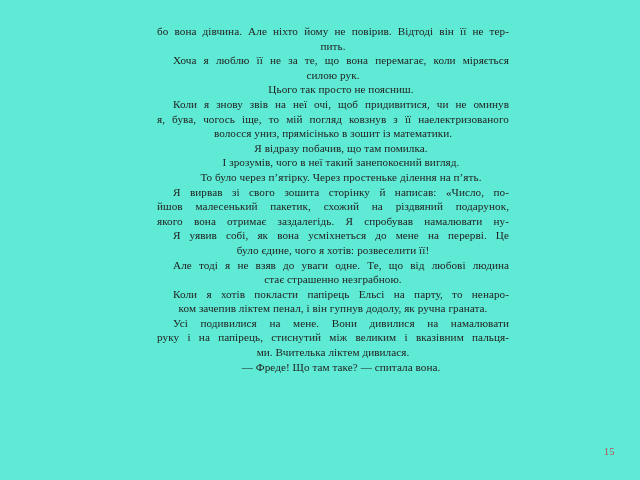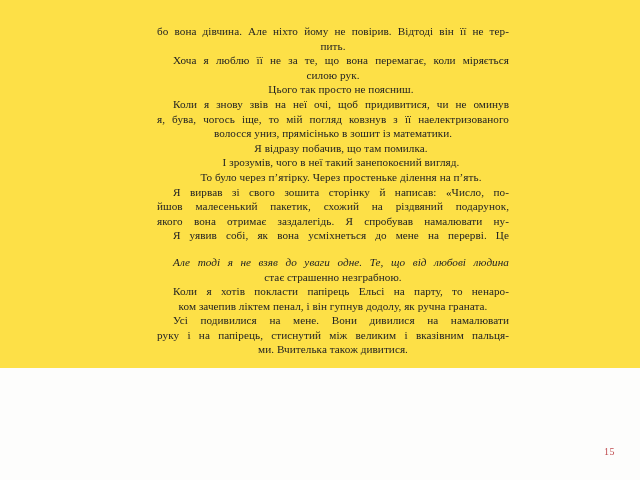--- a/index.html
+++ b/index.html
@@ -6,22 +6,22 @@
     margin: 0;
     padding: 0;
     width: 640px;
     height: 480px;
     background: #fdfdfc;
     overflow: hidden;
   }
   .page {
     position: relative;
     width: 640px;
-    height: 368px;
-    background: #fde047;
+    height: 480px;
+    background: #5eead4;
     font-family: "Liberation Serif", "DejaVu Serif", serif;
   }
   .text-block {
     position: absolute;
     left: 157px;
     top: 24px;
     width: 352px;
     color: #232323;
     font-size: 11.2px;
     line-height: 14.6px;
@@ -33,22 +33,20 @@
     white-space: normal;
   }
   .line.full {
     text-align: justify;
     text-align-last: justify;
   }
   .line.indent {
     text-indent: 16px;
   }
   .line.gap {
-    margin-top: 12px;
-    font-style: italic;
   }
   .page-number {
     position: absolute;
     left: 0;
     top: 446px;
     width: 615px;
     text-align: right;
     color: #bf4a4e;
     font-size: 10px;
     line-height: 12px;
@@ -68,22 +66,24 @@
       <div class="line full indent">Коли я знову звів на неї очі, щоб придивитися, чи не оминув</div>
       <div class="line full">я, бува, чогось іще, то мій погляд ковзнув з її наелектризованого</div>
       <div class="line">волосся униз, прямісінько в зошит із математики.</div>
       <div class="line indent">Я відразу побачив, що там помилка.</div>
       <div class="line indent">І зрозумів, чого в неї такий занепокоєний вигляд.</div>
       <div class="line indent">То було через п’ятірку. Через простеньке ділення на п’ять.</div>
       <div class="line full indent">Я вирвав зі свого зошита сторінку й написав: «Число, по-</div>
       <div class="line full">йшов малесенький пакетик, схожий на різдвяний подарунок,</div>
       <div class="line full">якого вона отримає заздалегідь. Я спробував намалювати ну-</div>
       <div class="line full indent">Я уявив собі, як вона усміхнеться до мене на перерві. Це</div>
+      <div class="line">було єдине, чого я хотів: розвеселити її!</div>
       <div class="line full indent gap">Але тоді я не взяв до уваги одне. Те, що від любові людина</div>
       <div class="line">стає страшенно незграбною.</div>
       <div class="line full indent">Коли я хотів покласти папірець Ельсі на парту, то ненаро-</div>
       <div class="line">ком зачепив ліктем пенал, і він гупнув додолу, як ручна граната.</div>
       <div class="line full indent">Усі подивилися на мене. Вони дивилися на намалювати</div>
       <div class="line full">руку і на папірець, стиснутий між великим і вказівним пальця-</div>
-      <div class="line">ми. Вчителька також дивитися.</div>
+      <div class="line">ми. Вчителька ліктем дивилася.</div>
+      <div class="line indent">— Фреде! Що там таке? — спитала вона.</div>
     </div>
   <div class="page-number">15</div>
 </div>
 
 </body></html>

